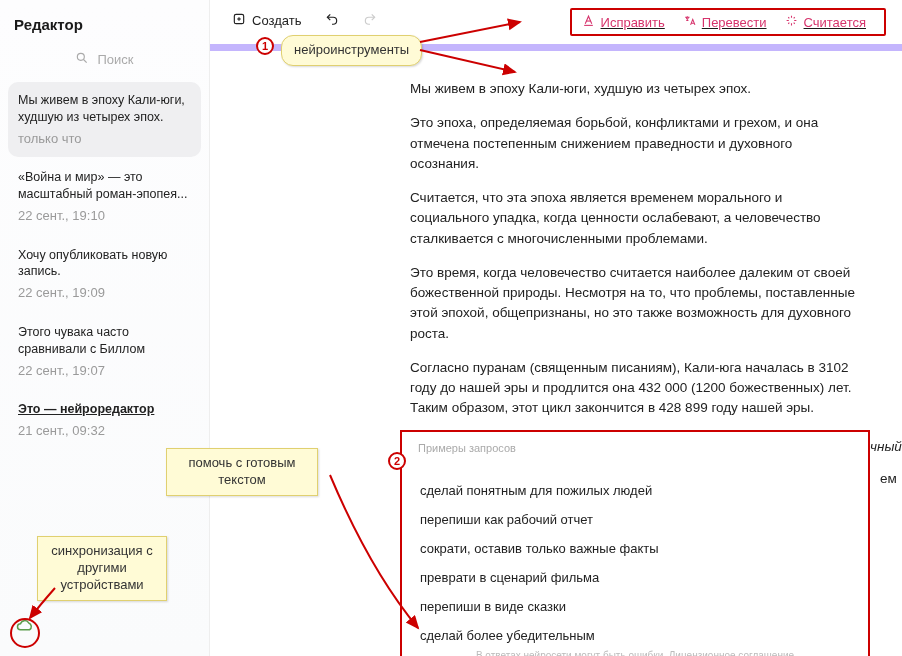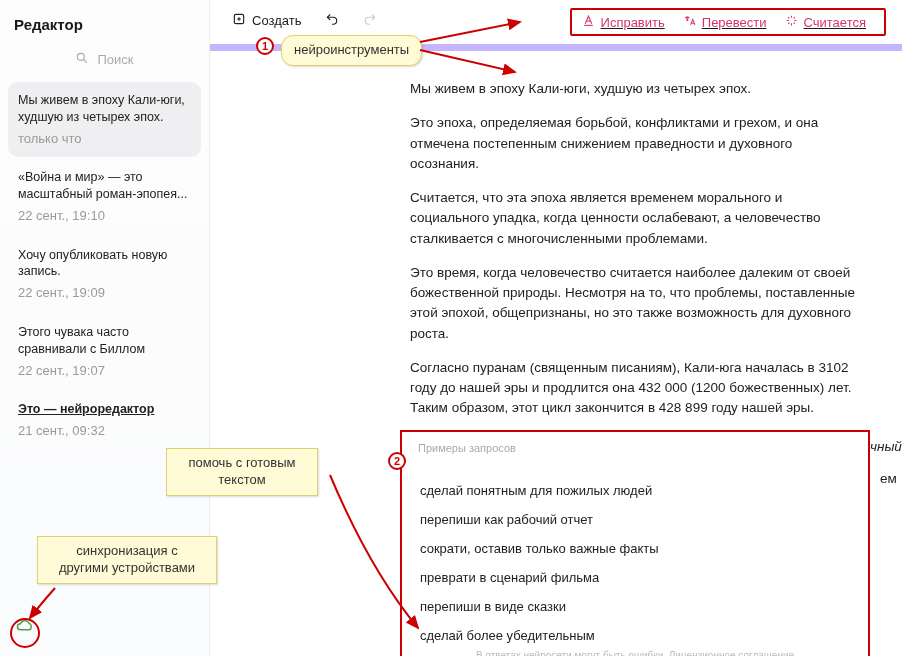--- a/index.html
+++ b/index.html
@@ -346,21 +346,21 @@
   </div>
 </div>
 <div class="disclaimer" style="position:absolute; left:400px; top:646px; width:470px;">В ответах нейросети могут быть ошибки. Лицензионное соглашение</div>
 
 <div class="callout" style="left:281px; top:35px;border-radius:12px;">нейроинструменты</div>
 <div class="badge-num" style="left:256px; top:37px;">1</div>
 
 <div class="callout" style="left:166px; top:448px; width:152px;">помочь с готовым текстом</div>
 <div class="badge-num" style="left:388px; top:452px;">2</div>
 
-<div class="callout" style="left:37px; top:536px; width:180px;">синхронизация с другими устройствами</div>
+<div class="callout" style="left:37px; top:536px; width:130px;">синхронизация с другими устройствами</div>
 
 <div class="red-circle" style="left:10px; top:618px; width:30px; height:30px;"></div>
 
 <svg class="arrows" width="902" height="656">
   <defs>
     <marker id="ah" markerWidth="8" markerHeight="8" refX="6" refY="3" orient="auto">
       <path d="M0,0 L7,3 L0,6 Z" fill="#c00"></path>
     </marker>
   </defs>
 

